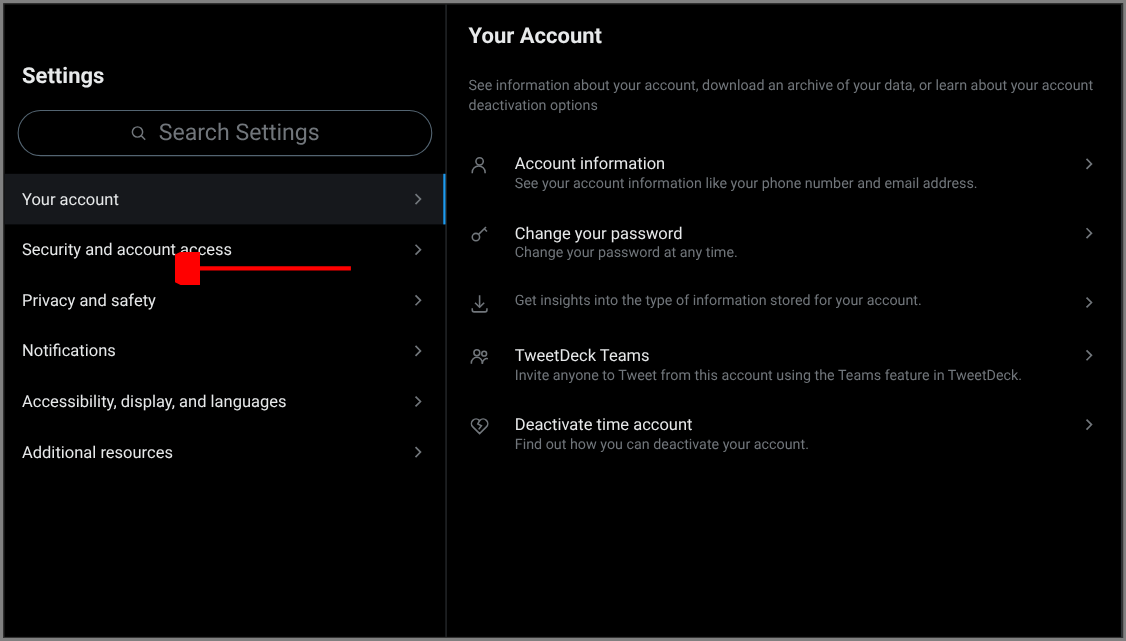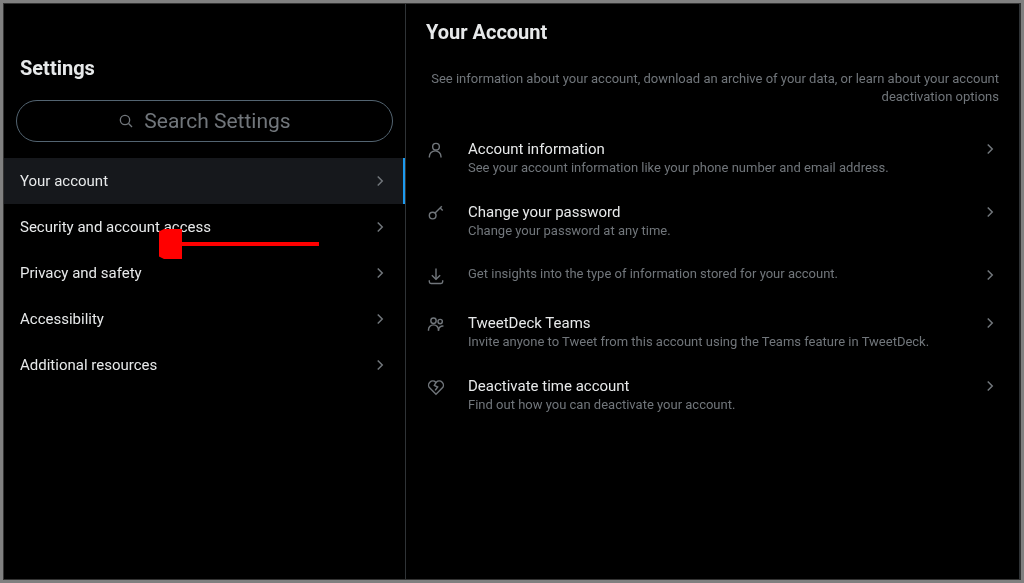--- a/index.html
+++ b/index.html
@@ -105,21 +105,20 @@
     .main-title {
       color: #e7e9ea;
       font-size: 20px;
       font-weight: 700;
     }
     .main-description {
       color: #71767b;
       font-size: 13px;
       padding: 10px 20px 20px 20px;
       line-height: 1.4;
-      text-align: right;
     }
     .option-list {
       display: flex;
       flex-direction: column;
     }
     .option-item {
       display: flex;
       align-items: flex-start;
       padding: 14px 20px;
       gap: 22px;
@@ -190,21 +189,27 @@
             <polyline points="9 18 15 12 9 6"></polyline>
           </svg>
       </div>
       <div class="settings-item">
         <span class="settings-item-label">Privacy and safety</span>
         <svg class="chevron" viewBox="0 0 24 24" fill="none" stroke="currentColor" stroke-width="2">
             <polyline points="9 18 15 12 9 6"></polyline>
           </svg>
       </div>
       <div class="settings-item">
-        <span class="settings-item-label">Accessibility</span>
+        <span class="settings-item-label">Notifications</span>
+        <svg class="chevron" viewBox="0 0 24 24" fill="none" stroke="currentColor" stroke-width="2">
+            <polyline points="9 18 15 12 9 6"></polyline>
+          </svg>
+      </div>
+      <div class="settings-item">
+        <span class="settings-item-label">Accessibility, display, and languages</span>
         <svg class="chevron" viewBox="0 0 24 24" fill="none" stroke="currentColor" stroke-width="2">
             <polyline points="9 18 15 12 9 6"></polyline>
           </svg>
       </div>
       <div class="settings-item">
         <span class="settings-item-label">Additional resources</span>
         <svg class="chevron" viewBox="0 0 24 24" fill="none" stroke="currentColor" stroke-width="2">
             <polyline points="9 18 15 12 9 6"></polyline>
           </svg>
       </div>

